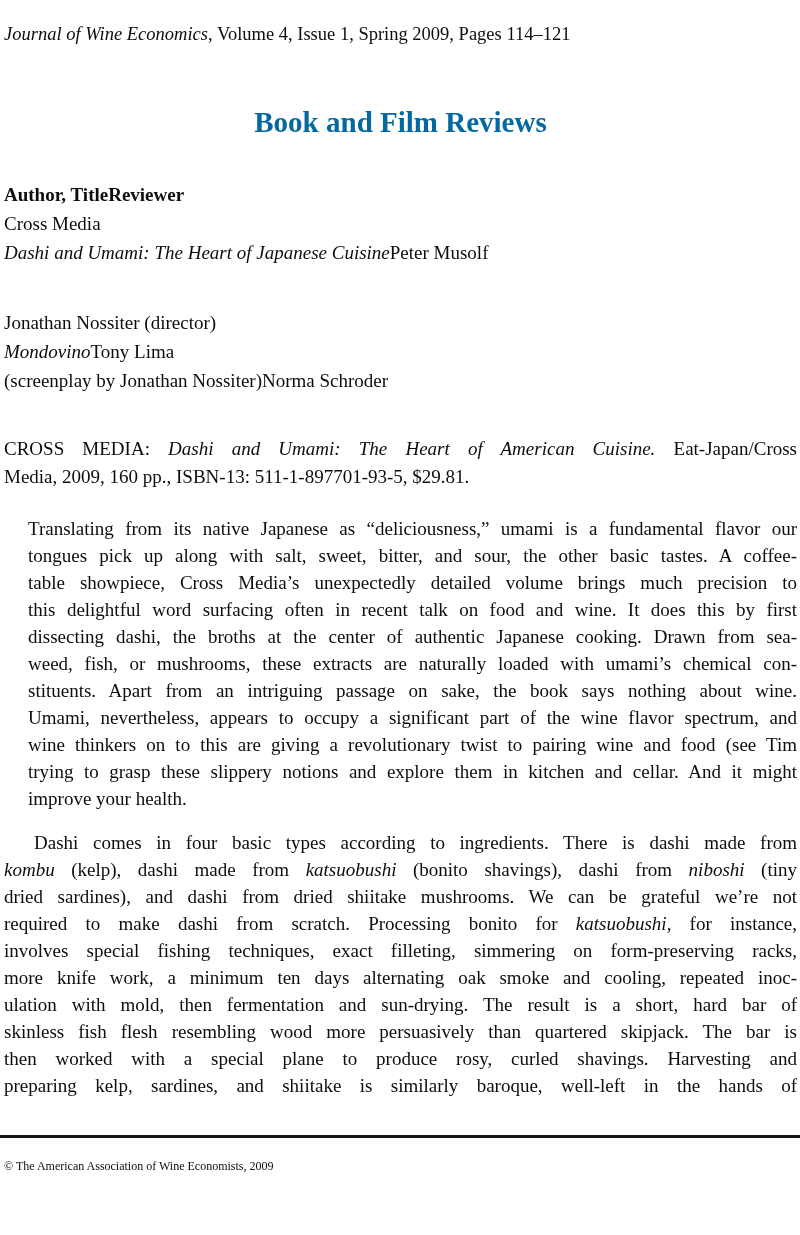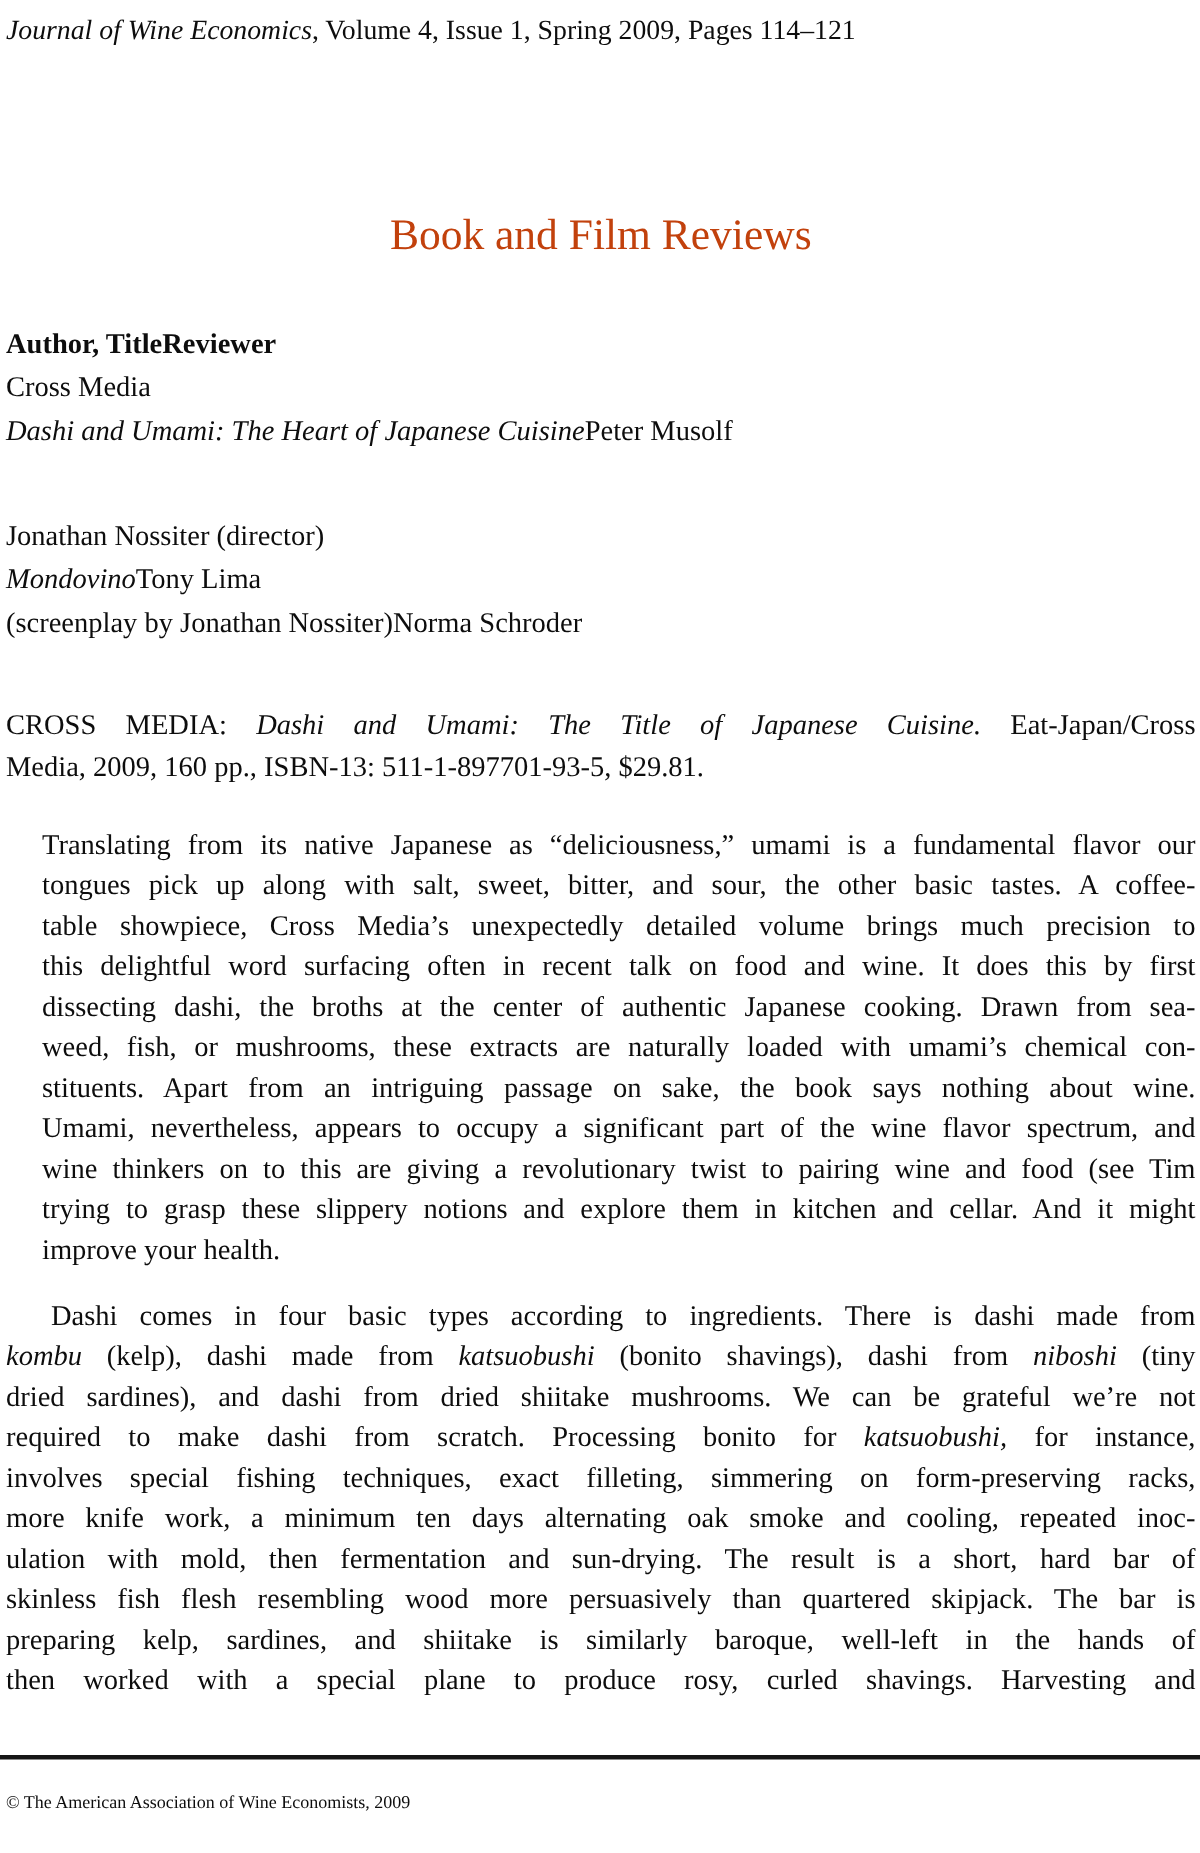--- a/index.html
+++ b/index.html
@@ -5,25 +5,25 @@
   html,body{margin:0;padding:0;background:#ffffff;}
   body{
     width:800px;height:1235px;overflow:hidden;
     font-family:"Liberation Serif","DejaVu Serif",serif;
     color:#0d0d0d;
   }
   .content{padding:0 3px 0 4px;}
   .it{font-style:italic;}
   .bold{font-weight:bold;}
 
-  #journal-header{margin-top:10px;font-size:18.5px;line-height:22px;}
+  #journal-header{margin-top:23px;font-size:18.5px;line-height:22px;}
 
   #page-title{
-    margin-top:110px;font-size:29px;line-height:30px;
-    font-weight:normal;text-align:center;color:#c2410c;
+    margin-top:62px;font-size:29px;line-height:30px;
+    font-weight:bold;text-align:center;color:#0369a1;
   }
 
   .review-index{font-size:19px;}
   #index-head{margin-top:43px;}
   .lrow{display:flex;line-height:29px;}
   .lrow .lcell{text-align:left;}
   .lrow .rcell{text-align:right;}
   .entry-gap{margin-top:41px;}
 
   .tblock{font-size:19px;}
@@ -75,21 +75,21 @@
           </div>
           <div class="lrow">
             <span class="lcell"><span>(screenplay by Jonathan Nossiter)</span></span>
             <span class="rcell">Norma Schroder</span>
           </div>
         </div>
       </div>
   </div>
 
   <div class="tblock" id="citation">
-      <div class="tline"><span>CROSS MEDIA: </span><span class="it">Dashi and Umami: The Title of Japanese Cuisine.</span><span> Eat-Japan/Cross</span></div>
+      <div class="tline"><span>CROSS MEDIA: </span><span class="it">Dashi and Umami: The Heart of American Cuisine.</span><span> Eat-Japan/Cross</span></div>
       <div class="tline lastleft"><span>Media, 2009, 160 pp., ISBN-13: 511-1-897701-93-5, $29.81.</span></div>
     </div>
 
   <div class="tblock" id="para-1">
       <div class="tline"><span>Translating from its native Japanese as “deliciousness,” umami is a fundamental flavor our</span></div>
       <div class="tline"><span>tongues pick up along with salt, sweet, bitter, and sour, the other basic tastes. A coffee-</span></div>
       <div class="tline"><span>table showpiece, Cross Media’s unexpectedly detailed volume brings much precision to</span></div>
       <div class="tline"><span>this delightful word surfacing often in recent talk on food and wine. It does this by first</span></div>
       <div class="tline"><span>dissecting dashi, the broths at the center of authentic Japanese cooking. Drawn from sea-</span></div>
       <div class="tline"><span>weed, fish, or mushrooms, these extracts are naturally loaded with umami’s chemical con-</span></div>
@@ -102,22 +102,22 @@
 
   <div class="tblock" id="para-2">
       <div class="tline findent"><span>Dashi comes in four basic types according to ingredients. There is dashi made from</span></div>
       <div class="tline"><span class="it">kombu</span><span> (kelp), dashi made from </span><span class="it">katsuobushi</span><span> (bonito shavings), dashi from </span><span class="it">niboshi</span><span> (tiny</span></div>
       <div class="tline"><span>dried sardines), and dashi from dried shiitake mushrooms. We can be grateful we’re not</span></div>
       <div class="tline"><span>required to make dashi from scratch. Processing bonito for </span><span class="it">katsuobushi,</span><span> for instance,</span></div>
       <div class="tline"><span>involves special fishing techniques, exact filleting, simmering on form-preserving racks,</span></div>
       <div class="tline"><span>more knife work, a minimum ten days alternating oak smoke and cooling, repeated inoc-</span></div>
       <div class="tline"><span>ulation with mold, then fermentation and sun-drying. The result is a short, hard bar of</span></div>
       <div class="tline"><span>skinless fish flesh resembling wood more persuasively than quartered skipjack. The bar is</span></div>
+      <div class="tline"><span>then worked with a special plane to produce rosy, curled shavings. Harvesting and</span></div>
       <div class="tline"><span>preparing kelp, sardines, and shiitake is similarly baroque, well-left in the hands of</span></div>
-      <div class="tline"><span>then worked with a special plane to produce rosy, curled shavings. Harvesting and</span></div>
     </div>
 
 </div>
 
 <div id="footer-divider"></div>
 
 <div class="content">
   <div id="copyright-footer">© The American Association of Wine Economists, 2009</div>
 </div>
 

